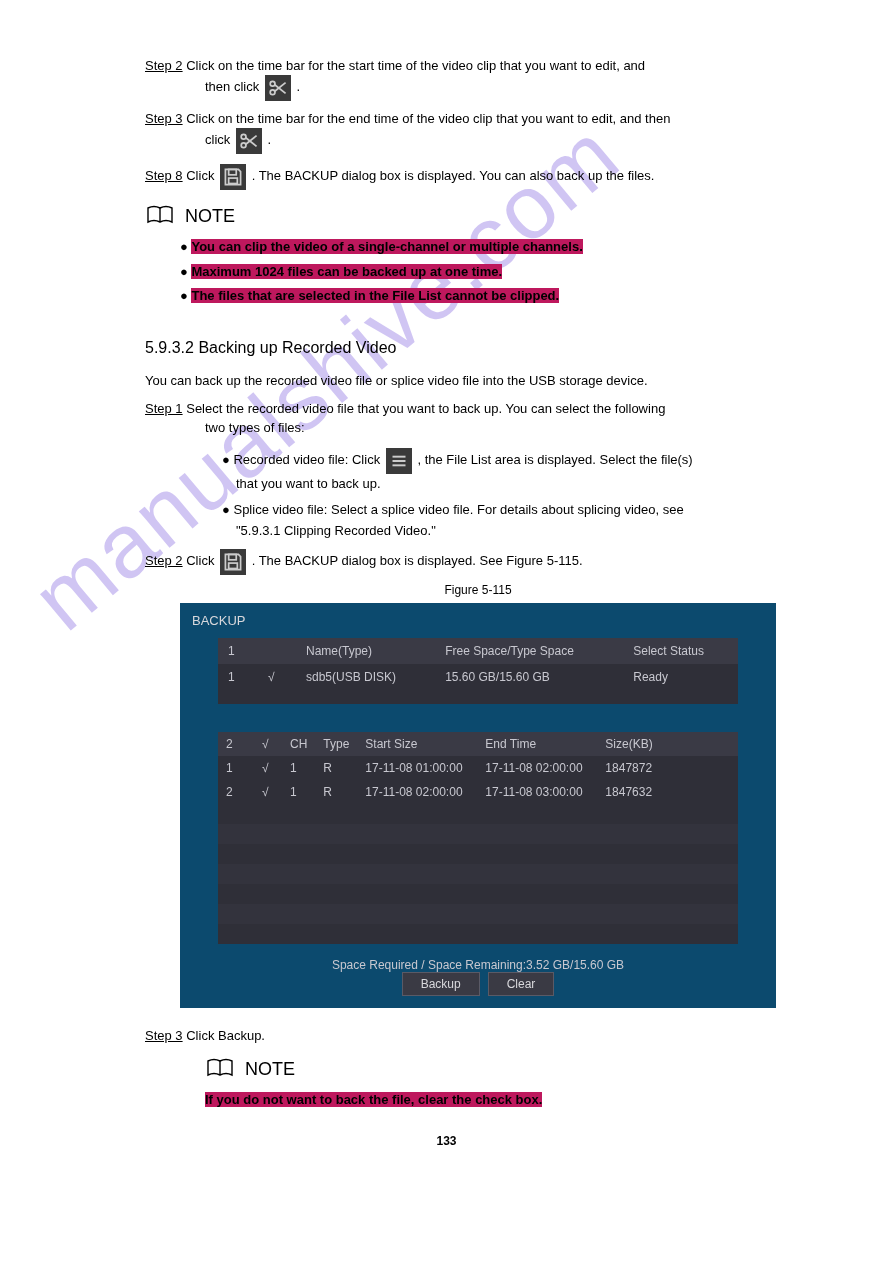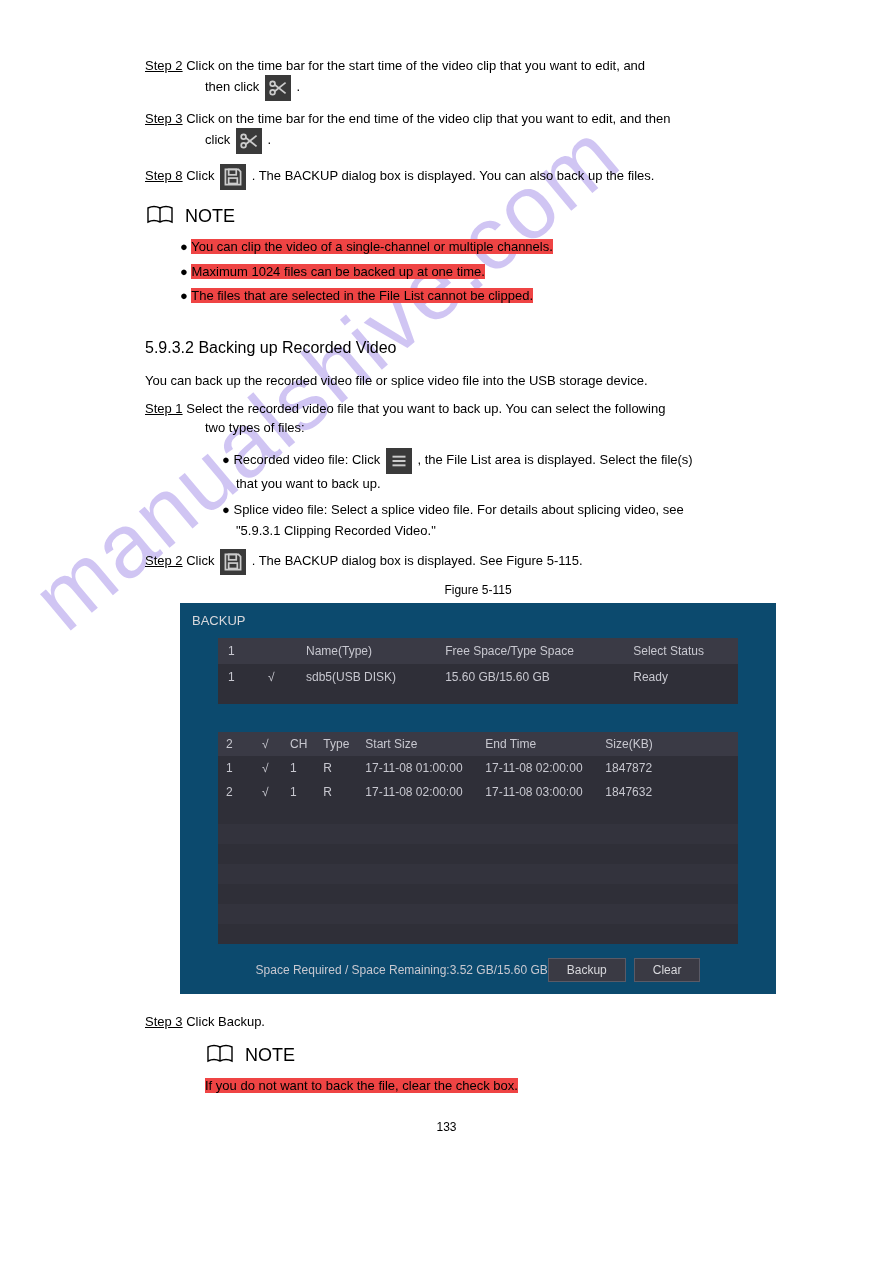--- a/index.html
+++ b/index.html
@@ -43,21 +43,21 @@
     height: 26px;
     vertical-align: middle;
     background: #3a3a3a;
     position: relative;
     margin: 0 2px;
   }
   .note-block { margin: 14px 0 14px 55px; }
   .note-head { display: flex; align-items: center; gap: 10px; }
   .note-label { font-size: 18px; }
   .note-text { margin-left: 35px; line-height: 1.9; margin-top: 6px; }
-  .note-text .hl { background: #ef4444; }
+  .note-text .hl { background: #be185d; font-weight: bold; }
   .heading { font-size: 16px; margin: 30px 0 14px 55px; }
   .fig-caption { margin: 8px 0 6px 90px; font-size: 12px; }
   .figure { margin: 6px 0 6px 90px; }
   .backup {
     width: 596px;
     background: #0c4a6e;
     color: #c8c8d0;
     font-size: 12px;
     padding: 0 0 10px 0;
   }
@@ -73,36 +73,38 @@
   .files .hd th { background: #3a3a45; }
   .files td, .files th { padding: 5px 8px; font-size: 12px; }
   .files .empty td { height: 20px; background: #2f2f38; }
   .files .altempty td { background: #33333d; }
   .chk { display: inline-block; width: 12px; color: #c8c8d0; }
   .bk-footer {
     display: flex;
     align-items: center;
     justify-content: center;
     padding: 12px 38px 2px 38px;
+    flex-direction: column;
   }
   .bk-foot-text { font-size: 12px; color: #c8c8d0; }
   .bk-btns { display: flex; gap: 8px; }
   .bk-btn {
     border: 1px solid #5a5a66;
     background: #3a3a44;
     color: #d8d8dc;
     padding: 4px 18px;
     font-size: 12px;
     cursor: pointer;
   }
   .page-num {
     position: absolute;
     left: 0; right: 0; bottom: 18px;
     text-align: center;
     font-size: 12px;
+    font-weight: bold;
   }
   .und { text-decoration: underline; }
   .indent2 { margin-left: 115px; }
 </style>
 </head>
 <body>
 
 <div class="page">
   <div class="watermark">manualshive.com</div>
   <div class="content">

